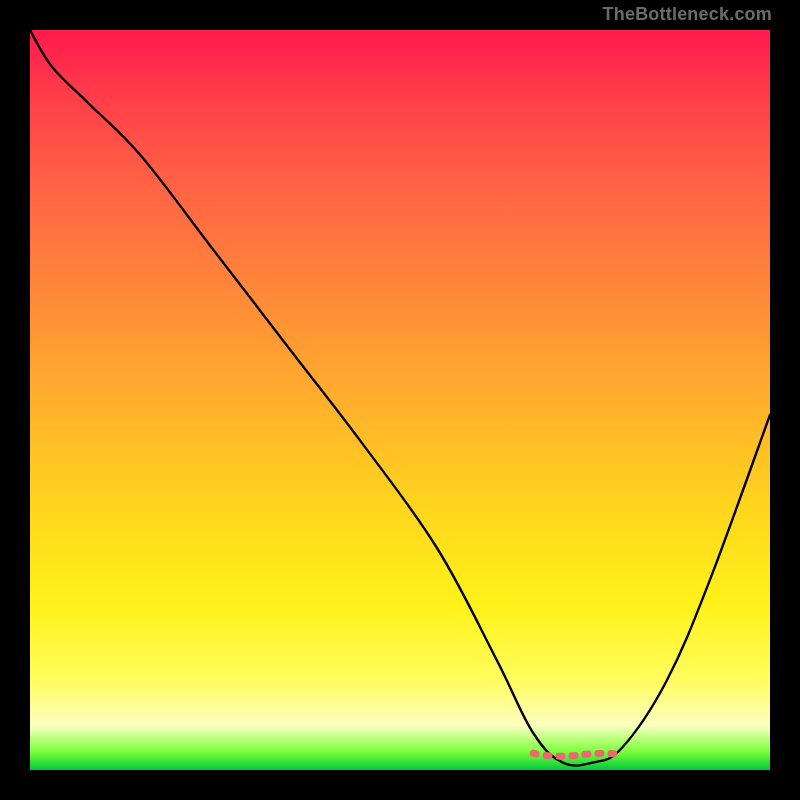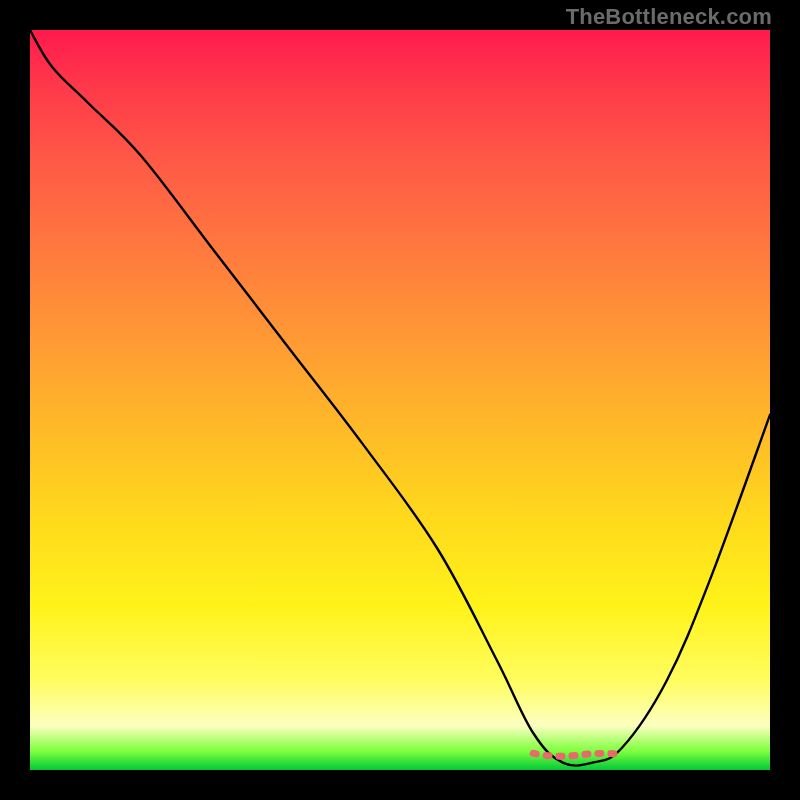--- a/index.html
+++ b/index.html
@@ -40,21 +40,21 @@
       #fcffc0 94%,
       #7cff3c 97.5%,
       #00c93a 100%
     );
   }
   .watermark {
     position: absolute;
     top: 4px;
     right: 28px;
     color: #6b6b6b;
-    font-size: 22px;
+    font-size: 18px;
     font-weight: 600;
     letter-spacing: 0.2px;
     user-select: none;
   }
   svg.curve {
     position: absolute;
     left: 0;
     top: 0;
     width: 740px;
     height: 740px;

